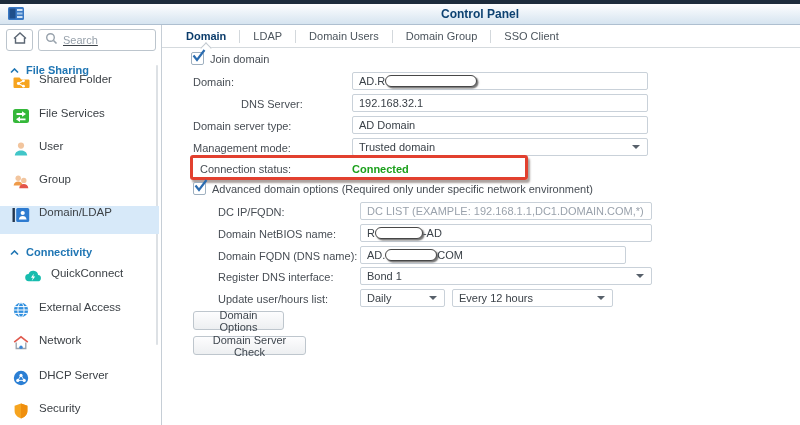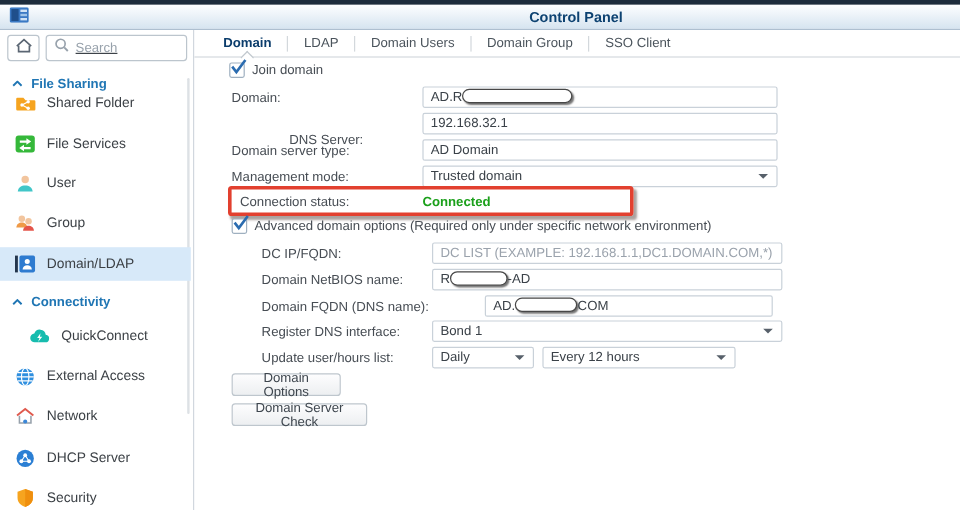--- a/index.html
+++ b/index.html
@@ -17,21 +17,21 @@
   .sidebar{position:absolute;top:25px;left:0;width:162px;bottom:0;background:#fff;
            border-right:1px solid #c6ced6;}
   .home-btn{position:absolute;left:6px;top:4px;width:27px;height:22px;background:#fff;
             border:1px solid #bcc5cd;border-radius:3px;display:flex;align-items:center;justify-content:center;}
   .search-box{position:absolute;left:38px;top:4px;width:118px;height:22px;background:#fff;
               border:1px solid #bcc5cd;border-radius:3px;display:flex;align-items:center;padding:0 6px;gap:5px;text-decoration:underline;}
   .search-ph{font-size:11px;color:#97a1ab;}
   .sb-scroll{position:absolute;right:3px;top:40px;width:2px;height:280px;background:#dde1e5;border-radius:2px;}
   .sec-hdr{position:absolute;left:10px;height:18px;display:flex;align-items:center;gap:7px;
            font-size:11px;font-weight:bold;color:#2076b4;}
-  .srow{position:absolute;left:0;right:2px;height:26px;display:flex;align-items:center;gap:9px;padding-left:12px;}
+  .srow{position:absolute;left:0;right:2px;height:26px;display:flex;gap:9px;padding-left:12px;}
   .srow.sel{background:#d7e9f9;}
   .slabel{font-size:11.5px;color:#3c4146;}
   .sicon{width:18px;height:18px;flex:0 0 18px;display:flex;align-items:center;justify-content:center;}
   
   .panel{position:absolute;top:25px;left:162px;right:0;bottom:0;background:#fff;}
   .tabs{position:absolute;top:0;left:0;right:0;height:23px;display:flex;align-items:center;
         padding-left:11px;border-bottom:1px solid #d5dade;}
   .tab{position:relative;font-size:11px;color:#4b545c;padding:0 13px;height:23px;line-height:22px;cursor:default;}
   .tab.active{color:#0b3c6b;font-weight:bold;}
   .tab.active::after{content:"";position:absolute;left:50%;bottom:-4px;width:7px;height:7px;margin-left:-4px;
@@ -248,21 +248,21 @@
           <path d="M2.5 7.5l3.5 4.5L13.5 2" stroke="#2b6cb0" stroke-width="2.2" fill="none"></path>
         </svg>
     </span>
     <span class="cblabel" style="left:48px;top:26px;">Join domain</span>
 
     <span class="flabel" style="left:31px;top:48px;">Domain:</span>
     <div class="finput" style="left:190px;top:47px;width:296px;">
       <span>AD.R</span><span class="capsule" style="width:92px;"></span>
     </div>
 
-    <span class="flabel" style="left:31px;top:83px;padding-left:48px;">DNS Server:</span>
+    <span class="flabel" style="left:31px;top:70px;padding-left:48px;">DNS Server:</span>
     <input class="finput" style="left: 190px; top: 69px; width: 296px;" readonly="" value="192.168.32.1">
 
     <span class="flabel" style="left:31px;top:92px;">Domain server type:</span>
     <input class="finput" style="left: 190px; top: 91px; width: 296px;" readonly="" value="AD Domain">
 
     <span class="flabel" style="left:31px;top:114px;">Management mode:</span>
     <div class="fselect" style="left:190px;top:113px;width:296px;">
       <span>Trusted domain</span>
       <span class="ddarrow"></span>
     </div>
@@ -281,21 +281,21 @@
 
     <span class="flabel" style="left:56px;top:178px;">DC IP/FQDN:</span>
     <input class="finput" style="left: 198px; top: 177px; width: 292px;" placeholder="DC LIST (EXAMPLE: 192.168.1.1,DC1.DOMAIN.COM,*)">
 
     <span class="flabel" style="left:56px;top:200px;">Domain NetBIOS name:</span>
     <div class="finput" style="left:198px;top:199px;width:292px;">
       <span>R</span><span class="capsule" style="width:48px;"></span><span>-AD</span>
     </div>
 
     <span class="flabel" style="left:56px;top:222px;">Domain FQDN (DNS name):</span>
-    <div class="finput" style="left:198px;top:221px;width:240px;margin-left:44px;">
+    <div class="finput" style="left:198px;top:221px;width:266px;">
       <span>AD.</span><span class="capsule" style="width:52px;"></span><span>COM</span>
     </div>
 
     <span class="flabel" style="left:56px;top:243px;">Register DNS interface:</span>
     <div class="fselect" style="left:198px;top:242px;width:292px;">
       <span>Bond 1</span>
       <span class="ddarrow"></span>
     </div>
 
     <span class="flabel" style="left:56px;top:265px;">Update user/hours list:</span>

